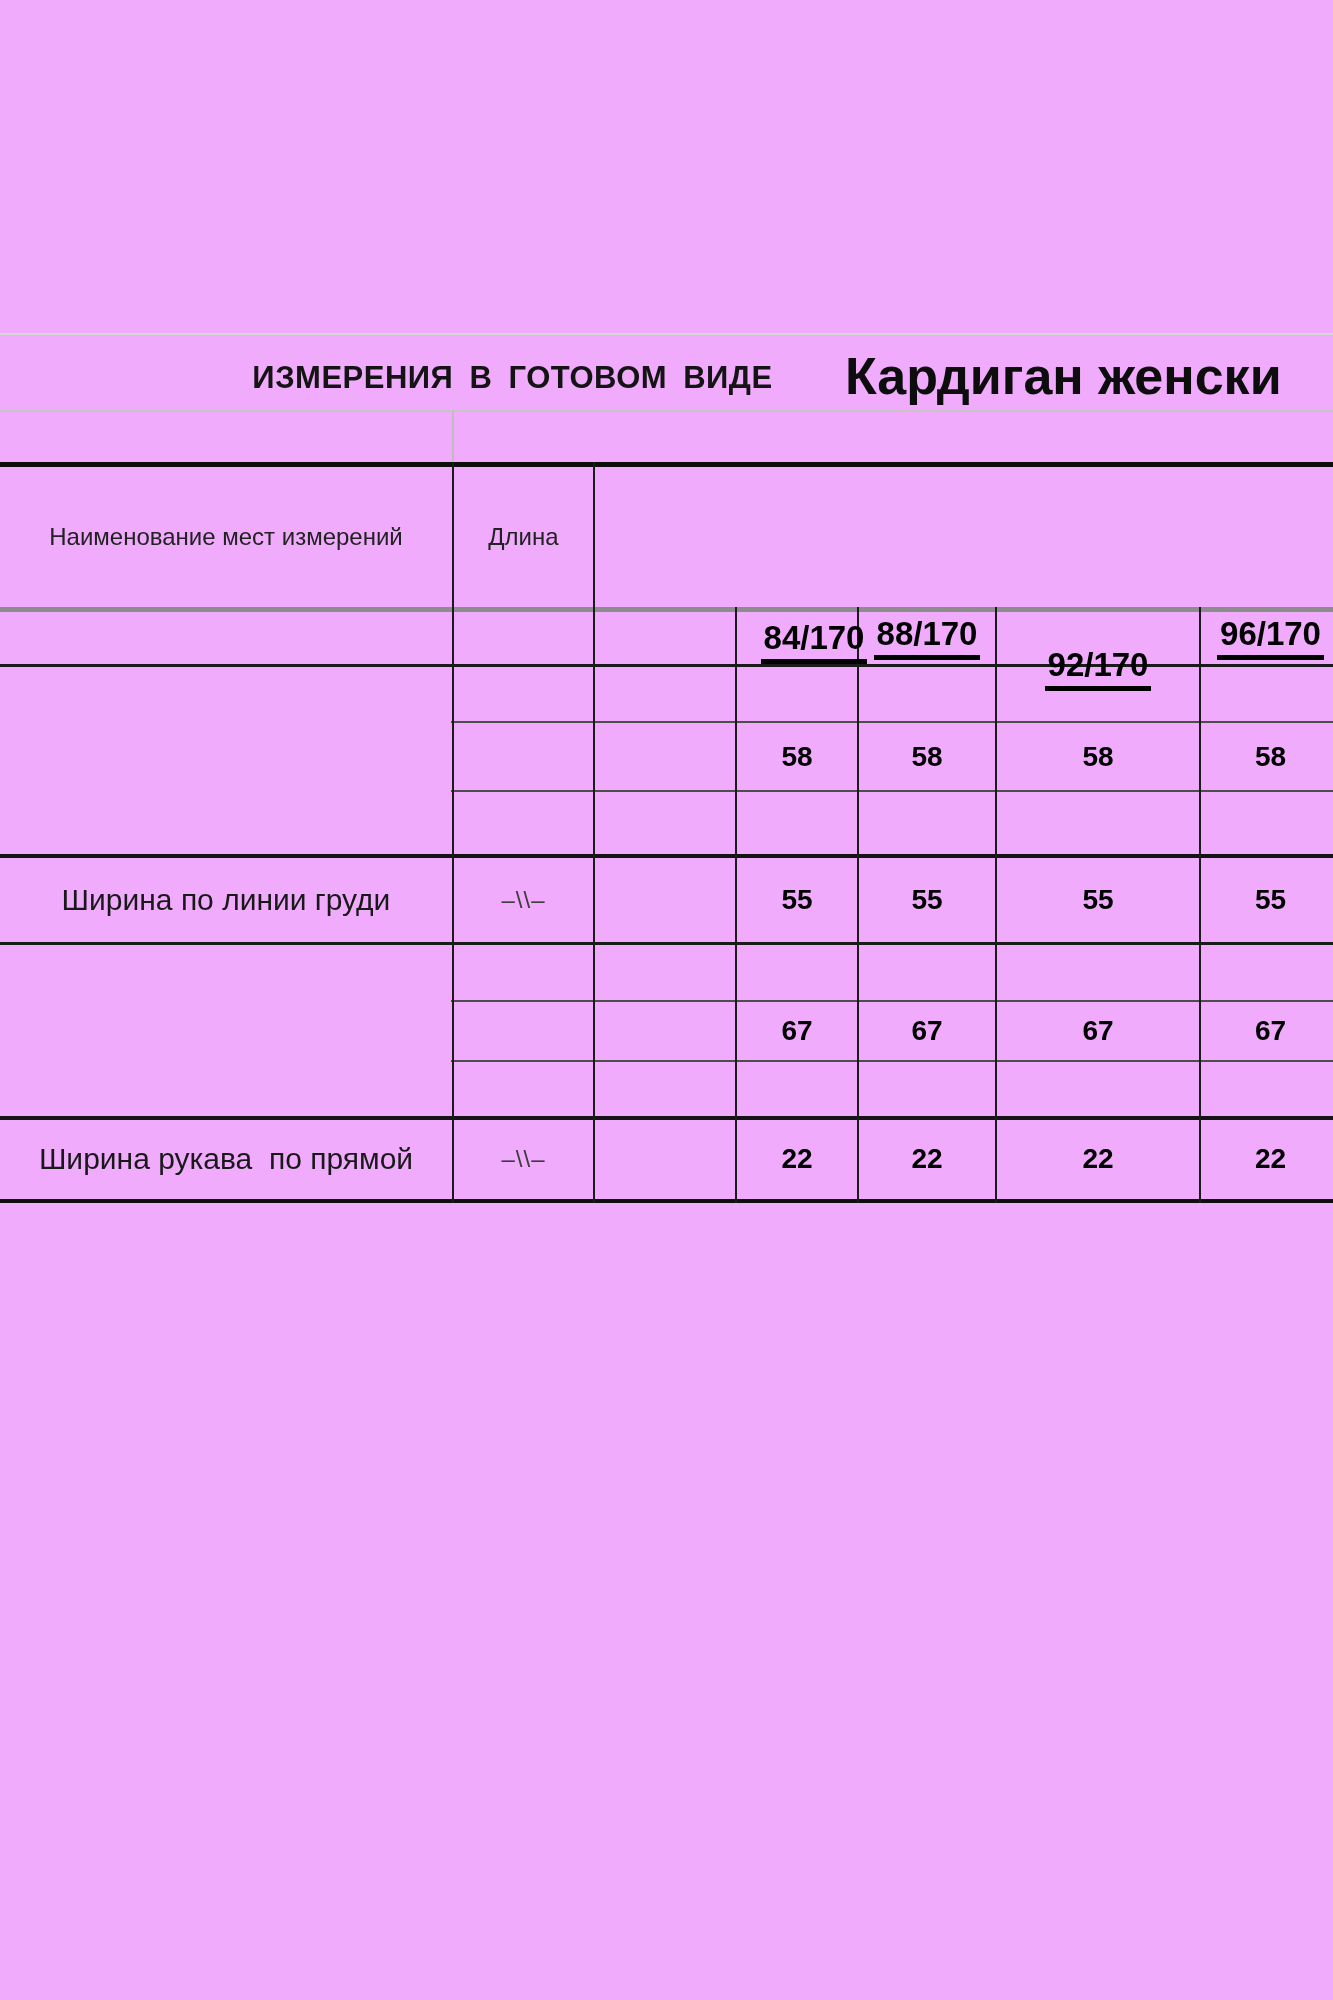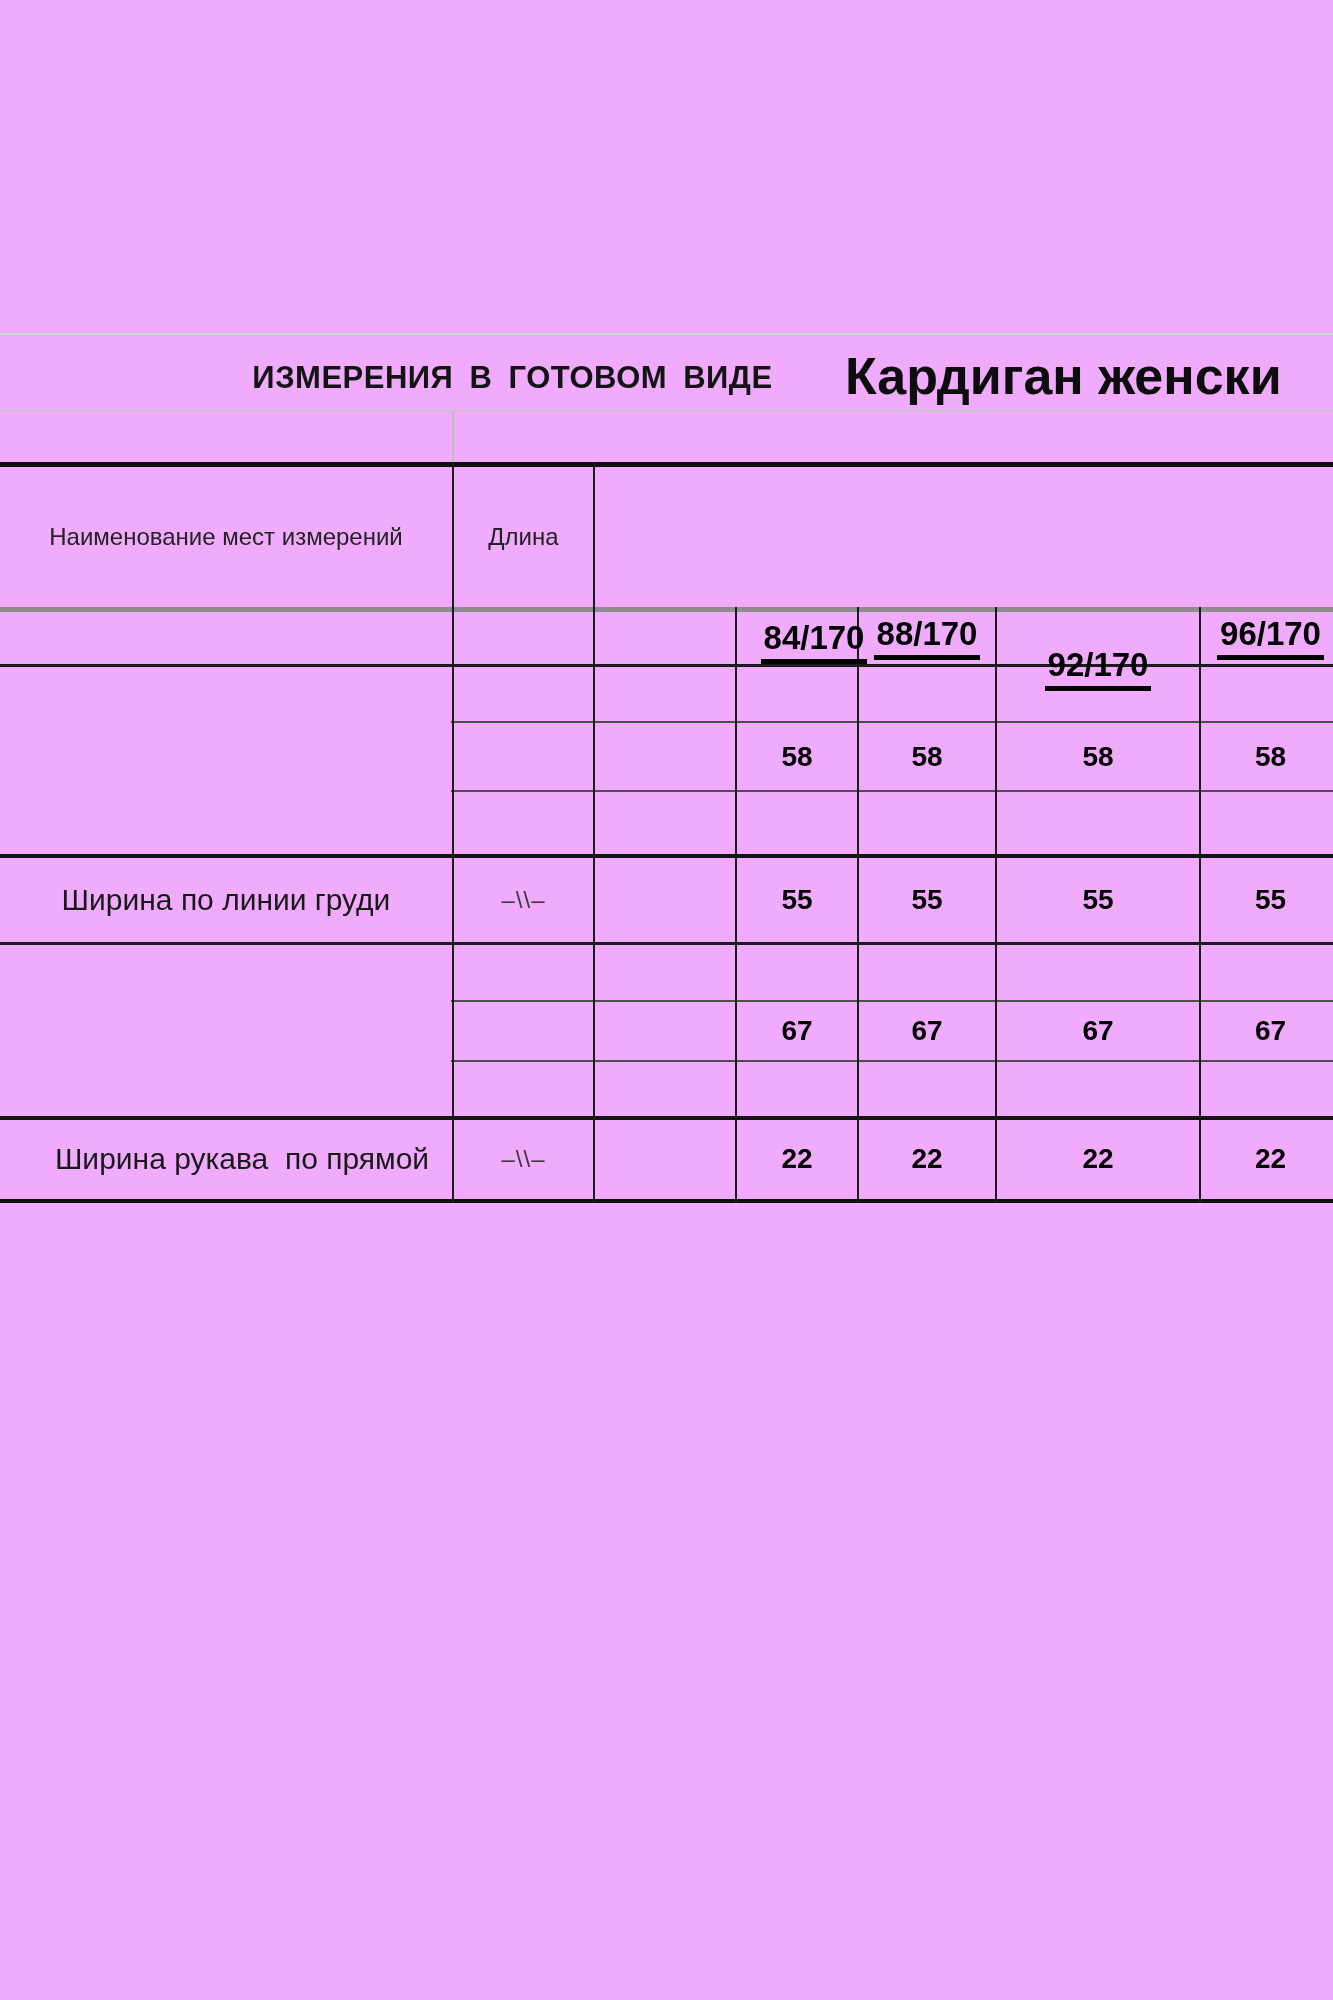--- a/index.html
+++ b/index.html
@@ -94,20 +94,20 @@
   <div class="cell val" style="left:737px;top:858px;width:120px;height:84px;">55</div>
   <div class="cell val" style="left:859px;top:858px;width:136px;height:84px;">55</div>
   <div class="cell val" style="left:997px;top:858px;width:202px;height:84px;">55</div>
   <div class="cell val" style="left:1201px;top:858px;width:139px;height:84px;">55</div>
 
   <div class="cell val" style="left:737px;top:1002px;width:120px;height:58px;">67</div>
   <div class="cell val" style="left:859px;top:1002px;width:136px;height:58px;">67</div>
   <div class="cell val" style="left:997px;top:1002px;width:202px;height:58px;">67</div>
   <div class="cell val" style="left:1201px;top:1002px;width:139px;height:58px;">67</div>
 
-  <div class="cell row-label" style="left:0px;top:1118px;width:452px;height:81px;padding-left:16px;">Ширина рукава  по прямой</div>
+  <div class="cell row-label" style="left:0px;top:1118px;width:452px;height:81px;">Ширина рукава  по прямой</div>
   <div class="cell ditto" style="left:454px;top:1118px;width:139px;height:81px;">–\\–</div>
   <div class="cell val" style="left:737px;top:1118px;width:120px;height:81px;">22</div>
   <div class="cell val" style="left:859px;top:1118px;width:136px;height:81px;">22</div>
   <div class="cell val" style="left:997px;top:1118px;width:202px;height:81px;">22</div>
   <div class="cell val" style="left:1201px;top:1118px;width:139px;height:81px;">22</div>
 
 </div>
 
 </body></html>

